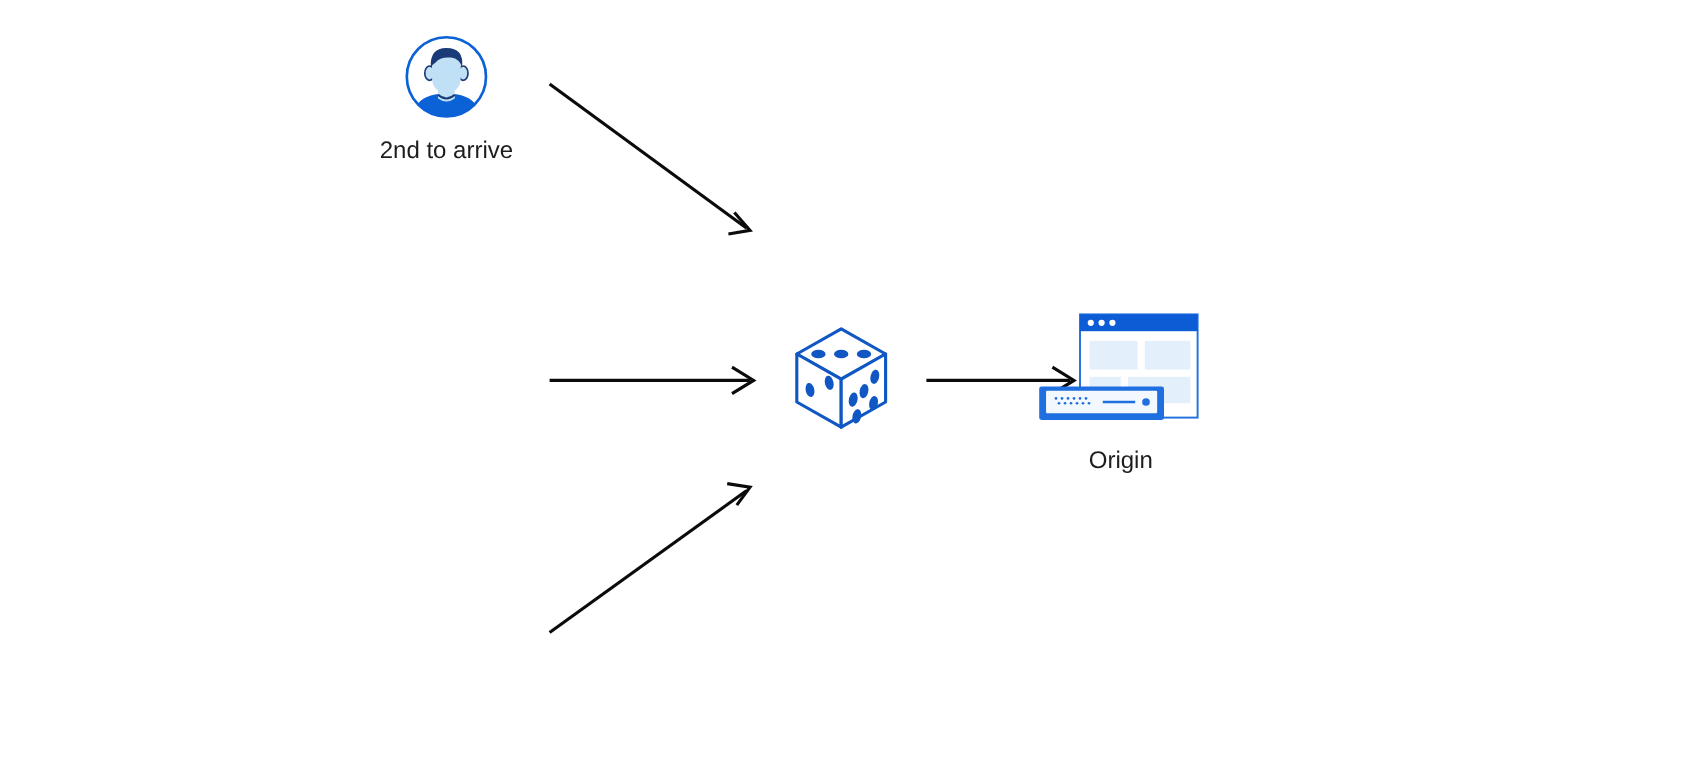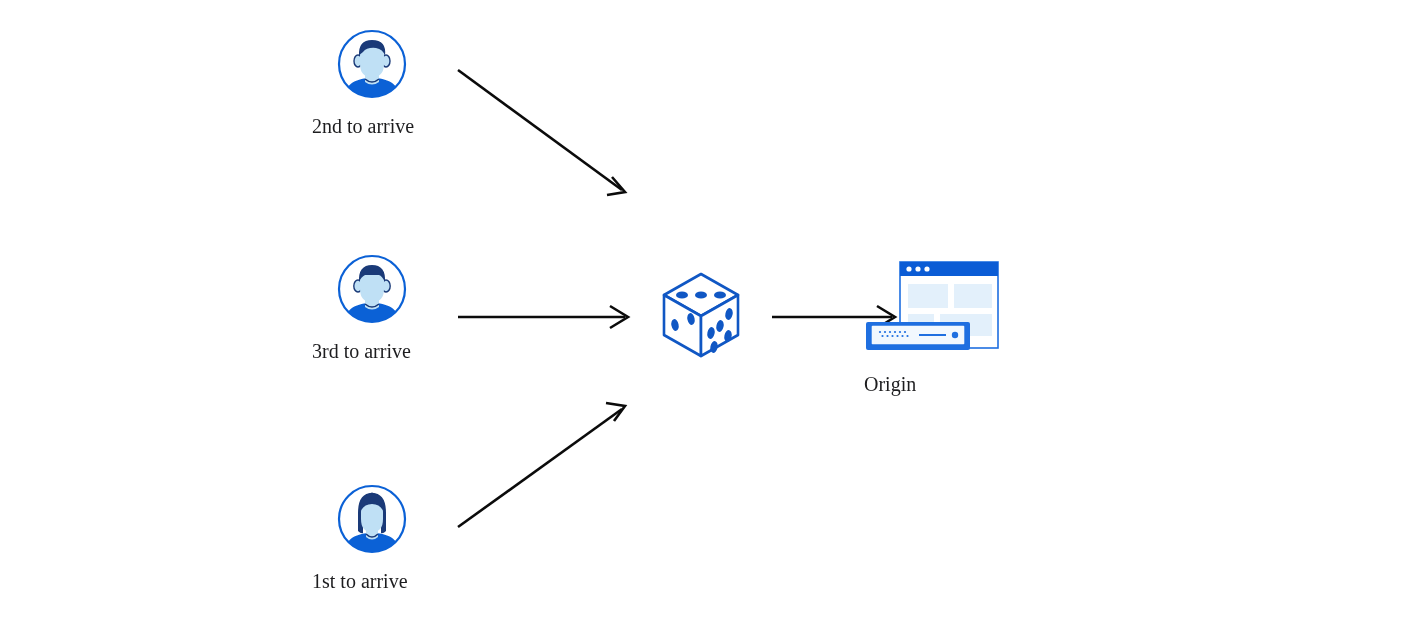--- a/index.html
+++ b/index.html
@@ -18,26 +18,26 @@
     height: 633px;
     background: #ffffff;
     overflow: hidden;
   }
 
   
   .node {
     position: absolute;
   }
   .node-label {
-    text-align: left;
+    text-align: center;
     color: #1d1d1f;
     font-size: 20px;
     line-height: 24px;
     white-space: nowrap;
-    font-family: Liberation Serif, serif;
+    font-family: Liberation Sans, sans-serif;
   }
 
   
   .avatar-wrap {
     width: 72px;
     height: 72px;
     position: relative;
   }
   .avatar-wrap svg {
     display: block;
@@ -150,69 +150,21 @@
 
           <path d="M23 28 q-1 -16 13 -16 q15 0 13 16 q-2 -7 -9 -8 q-9 -1 -13 4 q-3 2 -4 4 Z" fill="#1a3a78"></path>
 
           <path d="M29 51 q7 6 14 0" fill="none" stroke="#1a3a78" stroke-width="1.6"></path>
         </g>
       </svg>
     </div>
     <div class="node-label client-label">2nd to arrive</div>
   </div>
 
-  <div class="node" style="left:336px; top:253px;">
-    <div class="avatar-wrap">
-      <svg viewBox="0 0 72 72" xmlns="http://www.w3.org/2000/svg">
-        <defs>
-          <clipPath id="clipB">
-              <circle cx="36" cy="36" r="33"></circle>
-            </clipPath>
-        </defs>
-        <circle cx="36" cy="36" r="33" fill="#ffffff" stroke="#0b61d6" stroke-width="2.2"></circle>
-        <g clip-path="url(#clipB)">
-          <path d="M8 72 C8 56 20 50 36 50 C52 50 64 56 64 72 Z" fill="#0b61d6"></path>
-          <path d="M29 40 h14 v14 q-7 5 -14 0 Z" fill="#bfe0f5"></path>
-          <ellipse cx="22" cy="33" rx="4.2" ry="6" fill="#bfe0f5" stroke="#1a3a78" stroke-width="1.4"></ellipse>
-          <ellipse cx="50" cy="33" rx="4.2" ry="6" fill="#bfe0f5" stroke="#1a3a78" stroke-width="1.4"></ellipse>
-          <path d="M24 28 q0 -14 12 -14 q12 0 12 14 v8 q0 13 -12 13 q-12 0 -12 -13 Z" fill="#bfe0f5"></path>
-
-          <path d="M23 29 q-1 -17 13 -17 q14 0 13 17 q-3 -6 -6 -7 h-14 q-4 2 -6 7 Z" fill="#1a3a78"></path>
-          <path d="M29 51 q7 6 14 0" fill="none" stroke="#1a3a78" stroke-width="1.6"></path>
-        </g>
-      </svg>
-    </div>
-    <div class="node-label client-label">3rd to arrive</div>
-  </div>
-
-  <div class="node" style="left:336px; top:483px;">
-    <div class="avatar-wrap">
-      <svg viewBox="0 0 72 72" xmlns="http://www.w3.org/2000/svg">
-        <defs>
-          <clipPath id="clipC">
-              <circle cx="36" cy="36" r="33"></circle>
-            </clipPath>
-        </defs>
-        <circle cx="36" cy="36" r="33" fill="#ffffff" stroke="#0b61d6" stroke-width="2.2"></circle>
-        <g clip-path="url(#clipC)">
-          <path d="M8 72 C8 56 20 50 36 50 C52 50 64 56 64 72 Z" fill="#0b61d6"></path>
-          <path d="M30 40 h12 v14 q-6 5 -12 0 Z" fill="#bfe0f5"></path>
-
-          <path d="M22 30 q0 -20 14 -20 q14 0 14 20 v18 q-3 3 -5 2 v-14 h-18 v14 q-2 1 -5 -2 Z" fill="#1a3a78"></path>
-
-          <path d="M25 29 q0 -13 11 -13 q11 0 11 13 v7 q0 13 -11 13 q-11 0 -11 -13 Z" fill="#bfe0f5"></path>
-
-          <path d="M24 30 q-1 -19 12 -19 q13 0 12 19 q-3 -9 -12 -9 q-9 0 -12 9 Z" fill="#1a3a78"></path>
-          <path d="M30 13 q6 -7 12 0 q-6 -3 -12 0 Z" fill="#1a3a78"></path>
-          <path d="M30 51 q6 6 12 0" fill="none" stroke="#1a3a78" stroke-width="1.6"></path>
-        </g>
-      </svg>
-    </div>
-    <div class="node-label client-label">1st to arrive</div>
-  </div>
+
 
   <div class="node" style="left:658px; top:268px;">
     <div class="dice-wrap">
       <svg viewBox="0 0 86 94" xmlns="http://www.w3.org/2000/svg">
         <g stroke="#1057c4" stroke-width="2.6" stroke-linejoin="round" fill="#ffffff">
 
           <polygon points="43,6 80,27 43,48 6,27"></polygon>
 
           <polygon points="6,27 43,48 43,88 6,67"></polygon>
 

